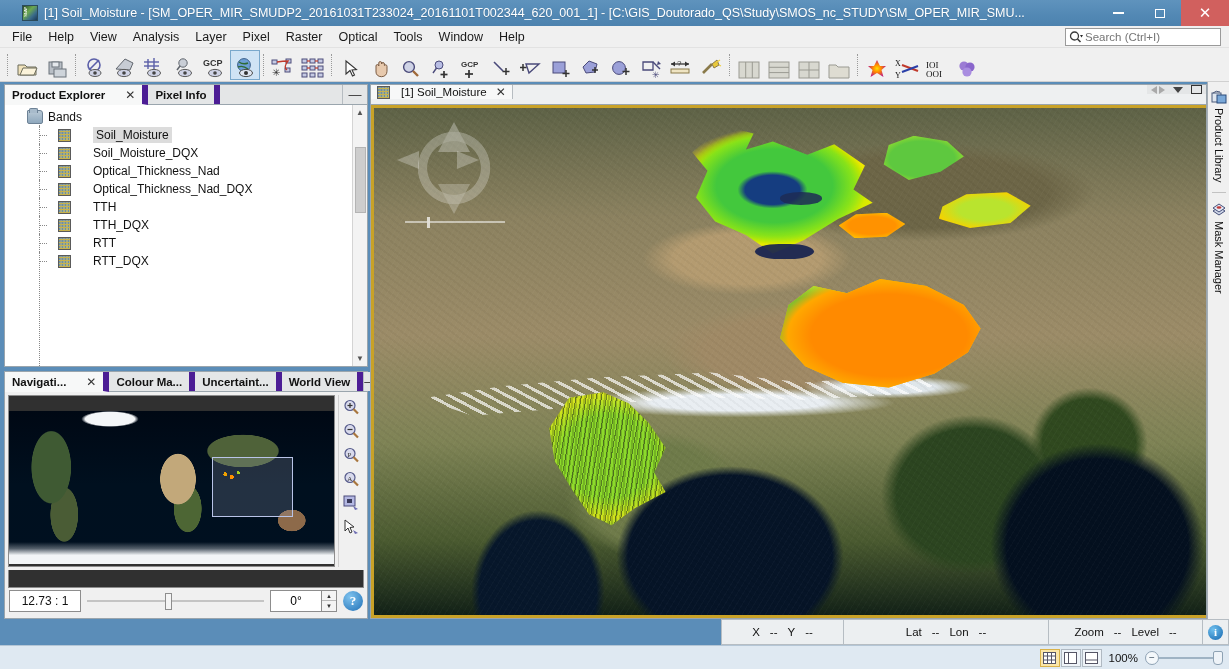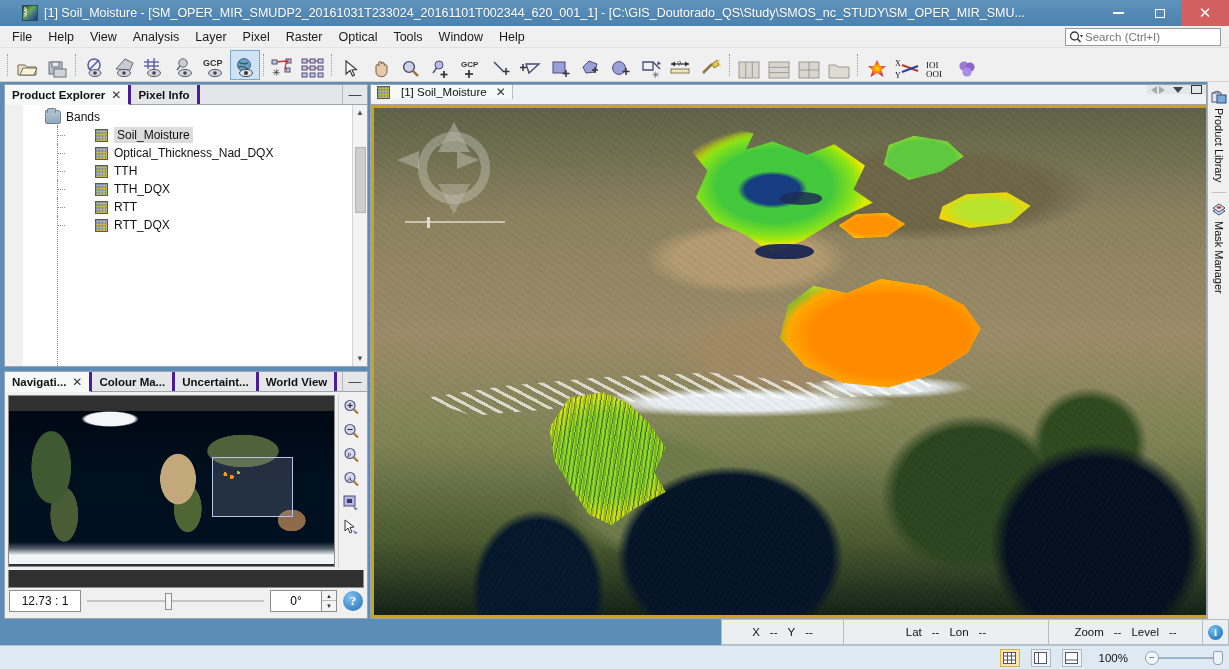--- a/index.html
+++ b/index.html
@@ -114,40 +114,41 @@
   
   .panel { background: #f0f0f0; border: 1px solid #9aa5ad; display: flex; flex-direction: column; min-height: 0; }
   .panel-tabs {
     height: 20px; flex: 0 0 20px; display: flex; align-items: stretch;
     background: #eef0f1; position: relative;
     border-bottom: 1px solid #9aa5ad;
   }
   .ptab {
     display: flex; align-items: center; padding: 0 7px;
     font-size: 11.5px; font-weight: bold; color: #111;
-    background: #e4e6e7; border-right: 3px solid #4c1d95;
+    background: #e4e6e7; border-right: 6px solid #4c1d95;
     white-space: nowrap;
+    gap: 14px;
   }
   .ptab.active { background: #f7f8f8; border-bottom: 1px solid #f7f8f8; margin-bottom:-1px;}
   .ptab .x { margin-left: 6px; font-size: 12px; font-weight: normal; color: #333; }
   .ptab-fill { flex: 1 1 auto; background: #e4e6e7; border-right:1px solid #b6bcc1; }
   .ptab-min {
     width: 24px; display: flex; align-items: center; justify-content: center;
     background: #e4e6e7; font-size: 13px; color: #333;
   }
 
   
-  .tree-wrap { flex: 1 1 auto; background: #fff; position: relative; overflow: hidden; display:flex;margin-left:18px; }
+  .tree-wrap { flex: 1 1 auto; background: #fff; position: relative; overflow: hidden; display:flex; }
   .tree { flex: 1 1 auto; padding: 3px 0 0 0; overflow: hidden; position: relative; }
   .tnode {
     display: flex; align-items: center; height: 18px;
     padding-left: 22px; font-size: 12px; color: #111; white-space: nowrap;
   }
   .tnode.root { padding-left: 22px; }
-  .tnode.child { padding-left: 72px; position: relative; }
+  .tnode.child { padding-left: 53px; position: relative; gap: 16px; }
   .tnode.child::before {
     content:""; position:absolute; left: 34px; top: 0; bottom:0;
     border-left: 1px dotted #888;
   }
   .tnode.child::after {
     content:""; position:absolute; left: 34px; top: 9px; width: 8px;
     border-top: 1px dotted #888;
   }
   .vline {
     position: absolute; left: 34px; top: 0; bottom: 0; border-left: 1px dotted #888;
@@ -461,21 +462,21 @@
     color: #fff; font-size: 11px; font-weight: bold;
     display: flex; align-items: center; justify-content: center;
     font-family: "Liberation Serif", serif;
   }
 
   
   .bottombar {
     height: 24px; flex: 0 0 24px; background: #dfe9f2;
     border-top: 1px solid #b4c6d6;
     display: flex; align-items: center; justify-content: flex-end;
-    padding-right: 6px; gap: 11px;
+    padding-right: 6px; gap: 1px;
   }
   .vb {
     width: 20px; height: 18px; border: 1px solid #b0b9c2; background: #eef3f8;
     display: flex; align-items: center; justify-content: center;
   }
   .vb.active { background: #fbe6a8; border-color: #d9b24a; }
   .zoom-pct { font-size: 11.5px; color: #111; margin: 0 6px; }
   .zoom-slider2 { display: flex; align-items: center; gap: 0; }
   .zs-minus {
     width: 14px; height: 14px; border-radius: 50%;
@@ -827,20 +828,28 @@
 
             <div class="tnode root">
               <span class="expander">–</span>
               <span class="folder-ico"></span>
               <span class="tlabel">Bands</span>
             </div>
 
             <div class="tnode child selected">
               <span class="band-ico"></span>
               <span class="tlabel">Soil_Moisture</span>
+            </div>
+            <div class="tnode child">
+              <span class="band-ico"></span>
+              <span class="tlabel">Soil_Moisture_DQX</span>
+            </div>
+            <div class="tnode child">
+              <span class="band-ico"></span>
+              <span class="tlabel">Optical_Thickness_Nad</span>
             </div>
             <div class="tnode child">
               <span class="band-ico"></span>
               <span class="tlabel">Optical_Thickness_Nad_DQX</span>
             </div>
             <div class="tnode child">
               <span class="band-ico"></span>
               <span class="tlabel">TTH</span>
             </div>
             <div class="tnode child">

